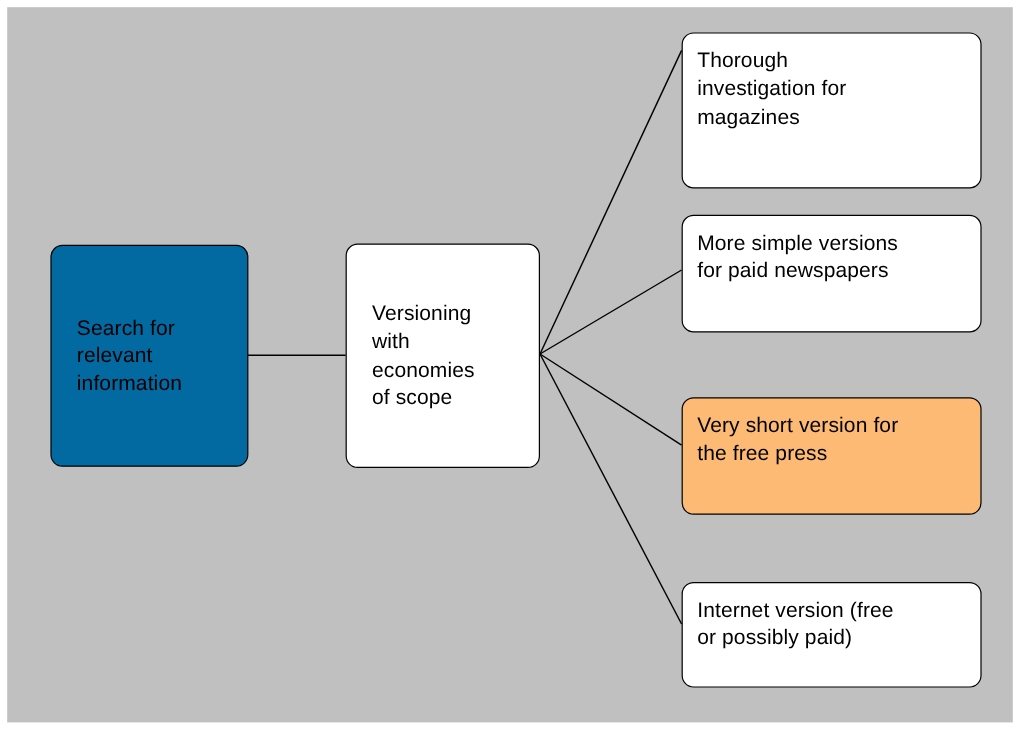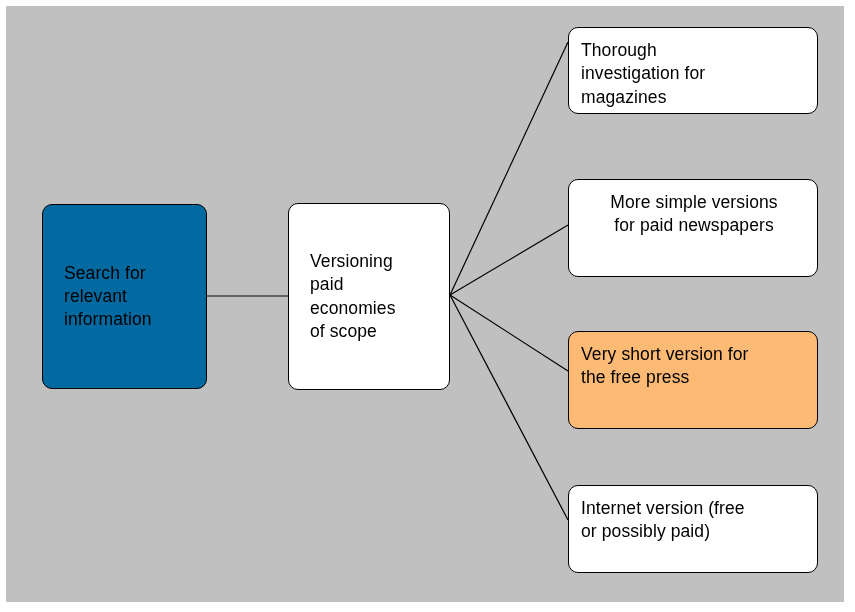--- a/index.html
+++ b/index.html
@@ -69,28 +69,28 @@
   <line stroke="#000000" stroke-width="1.2" x1="450" y1="295" x2="568" y2="225"></line>
   <line stroke="#000000" stroke-width="1.2" x1="450" y1="295" x2="568" y2="371"></line>
   <line stroke="#000000" stroke-width="1.2" x1="450" y1="295" x2="568" y2="520"></line>
 </svg>
 
 <div class="node col-left" id="node-search" style="left: 42px; top: 204px; width: 165px; height: 185px; background: #0369a1; border-color: rgb(0, 0, 0);">Search for
 relevant
 information</div>
 
 <div class="node col-left" id="node-versioning" style="left: 288px; top: 203px; width: 162px; height: 187px; background: rgb(255, 255, 255); border-color: rgb(0, 0, 0);">Versioning
-paid
+with
 economies
 of  scope</div>
 
-<div class="node col-right" id="node-magazines" style="left: 568px; top: 27px; width: 250px; height: 87px; background: rgb(255, 255, 255); border-color: rgb(0, 0, 0);">Thorough
+<div class="node col-right" id="node-magazines" style="left: 568px; top: 27px; width: 250px; height: 130px; background: rgb(255, 255, 255); border-color: rgb(0, 0, 0);">Thorough
 investigation for
 magazines</div>
 
-<div class="node col-right" id="node-paid-newspapers" style="left: 568px; top: 179px; width: 250px; height: 98px; background: rgb(255, 255, 255); border-color: rgb(0, 0, 0); text-align: center;">More simple versions
+<div class="node col-right" id="node-paid-newspapers" style="left: 568px; top: 179px; width: 250px; height: 98px; background: rgb(255, 255, 255); border-color: rgb(0, 0, 0);">More simple versions
 for paid newspapers</div>
 
 <div class="node col-right" id="node-free-press" style="left: 568px; top: 331px; width: 250px; height: 98px; background: #fdba74; border-color: rgb(0, 0, 0);">Very short version for
 the free press</div>
 
 <div class="node col-right" id="node-internet" style="left: 568px; top: 485px; width: 250px; height: 88px; background: rgb(255, 255, 255); border-color: rgb(0, 0, 0);">Internet version (free
 or possibly paid)</div>
 
 </body></html>

